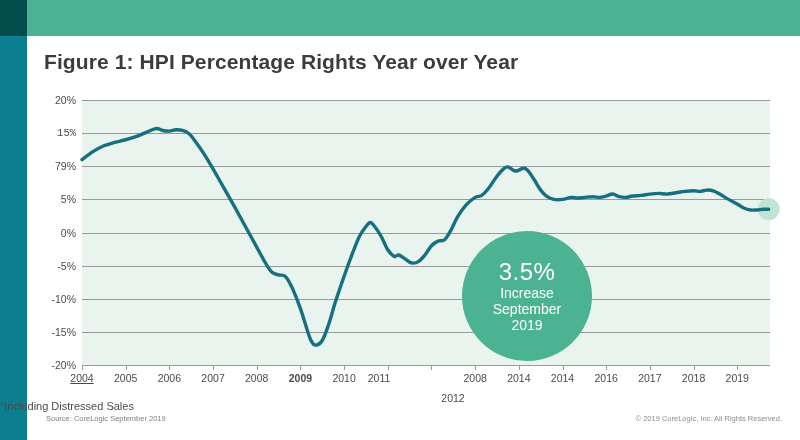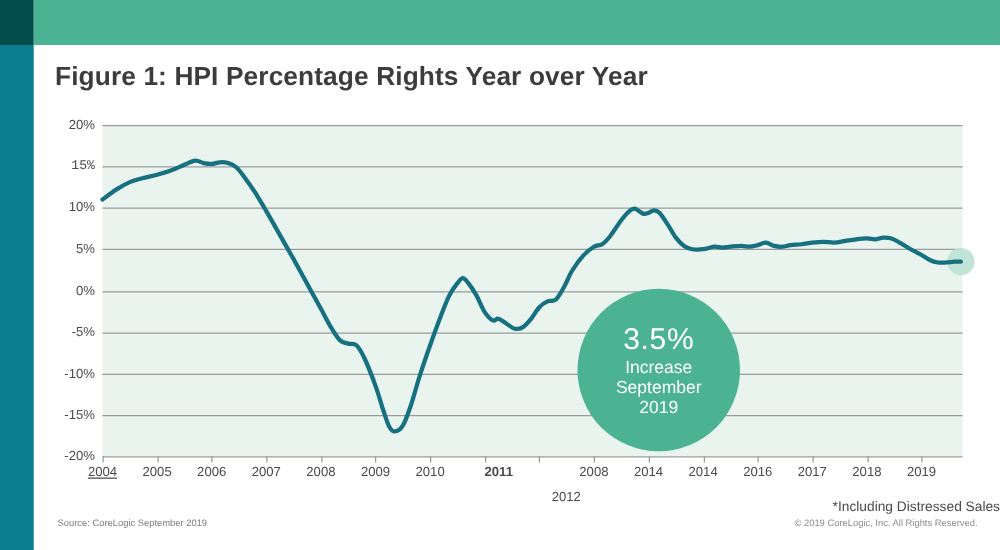--- a/index.html
+++ b/index.html
@@ -125,21 +125,21 @@
   .callout-line {
     font-size: 14px;
     font-weight: 400;
   }
 
   
   #footnote-center {
     position: absolute;
     left: 0; top: 400px;
     width: 800px;
-    text-align: right;
+    text-align: left;
     font-size: 11px;
     color: #4a4a4a;
   }
   #source-note {
     position: absolute;
     left: 46px; top: 414px;
     font-size: 7.5px;
     color: #7d7d7d;
     white-space: nowrap;
   }
@@ -172,44 +172,44 @@
         <div class="gridline" style="top: 165.625px; background: rgb(154, 154, 154);"></div>
         <div class="gridline" style="top: 198.75px; background: rgb(154, 154, 154);"></div>
         <div class="gridline" style="top: 231.875px; background: rgb(154, 154, 154);"></div>
         <div class="gridline" style="top: 265px; background: rgb(154, 154, 154);"></div>
       </div>
   </div>
 
   <div id="ytick-layer">
       <div class="ytick-label" style="top: 100px;">20%</div>
       <div class="ytick-label" style="top: 133.125px; font-family: Liberation Mono, monospace;">15%</div>
-      <div class="ytick-label" style="top: 166.25px;">10%</div>
+      <div class="ytick-label" style="top: 166.25px;">79%</div>
       <div class="ytick-label" style="top: 199.375px;">5%</div>
       <div class="ytick-label" style="top: 232.5px;">0%</div>
       <div class="ytick-label" style="top: 265.625px;">-5%</div>
       <div class="ytick-label" style="top: 298.75px;">-10%</div>
       <div class="ytick-label" style="top: 331.875px;">-15%</div>
       <div class="ytick-label" style="top: 365px;">-20%</div>
     </div>
   <div id="xtick-layer">
       <div class="xtick-label" style="left: 82px; text-decoration: underline;">2004</div>
       <div class="xtick-mark" style="left: 82px; background: rgb(154, 154, 154);"></div>
       <div class="xtick-label" style="left: 125.683px;">2005</div>
       <div class="xtick-mark" style="left: 125.683px; background: rgb(154, 154, 154);"></div>
       <div class="xtick-label" style="left: 169.365px;">2006</div>
       <div class="xtick-mark" style="left: 169.365px; background: rgb(154, 154, 154);"></div>
       <div class="xtick-label" style="left: 213.048px;">2007</div>
       <div class="xtick-mark" style="left: 213.048px; background: rgb(154, 154, 154);"></div>
       <div class="xtick-label" style="left: 256.73px;">2008</div>
       <div class="xtick-mark" style="left: 256.73px; background: rgb(154, 154, 154);"></div>
-      <div class="xtick-label" style="left: 300.413px;">2009</div>
+      <div class="xtick-label" style="left: 300.413px; font-weight: bold;">2009</div>
       <div class="xtick-mark" style="left: 300.413px; background: rgb(154, 154, 154);"></div>
       <div class="xtick-label" style="left: 344.095px;">2010</div>
       <div class="xtick-mark" style="left: 344.095px; background: rgb(154, 154, 154);"></div>
-      <div class="xtick-label" style="left: 399px; font-weight: bold;">2011</div>
+      <div class="xtick-label" style="left: 379px;">2011</div>
       <div class="xtick-mark" style="left: 387.778px; background: rgb(154, 154, 154);"></div>
       <div class="xtick-label" style="left: 453px; margin-top: 20px;">2012</div>
       <div class="xtick-mark" style="left: 431.46px; background: rgb(154, 154, 154);"></div>
       <div class="xtick-label" style="left: 475.143px;">2008</div>
       <div class="xtick-mark" style="left: 475.143px; background: rgb(154, 154, 154);"></div>
       <div class="xtick-label" style="left: 518.825px;">2014</div>
       <div class="xtick-mark" style="left: 518.825px; background: rgb(154, 154, 154);"></div>
       <div class="xtick-label" style="left: 562.508px;">2014</div>
       <div class="xtick-mark" style="left: 562.508px; background: rgb(154, 154, 154);"></div>
       <div class="xtick-label" style="left: 606.19px;">2016</div>

